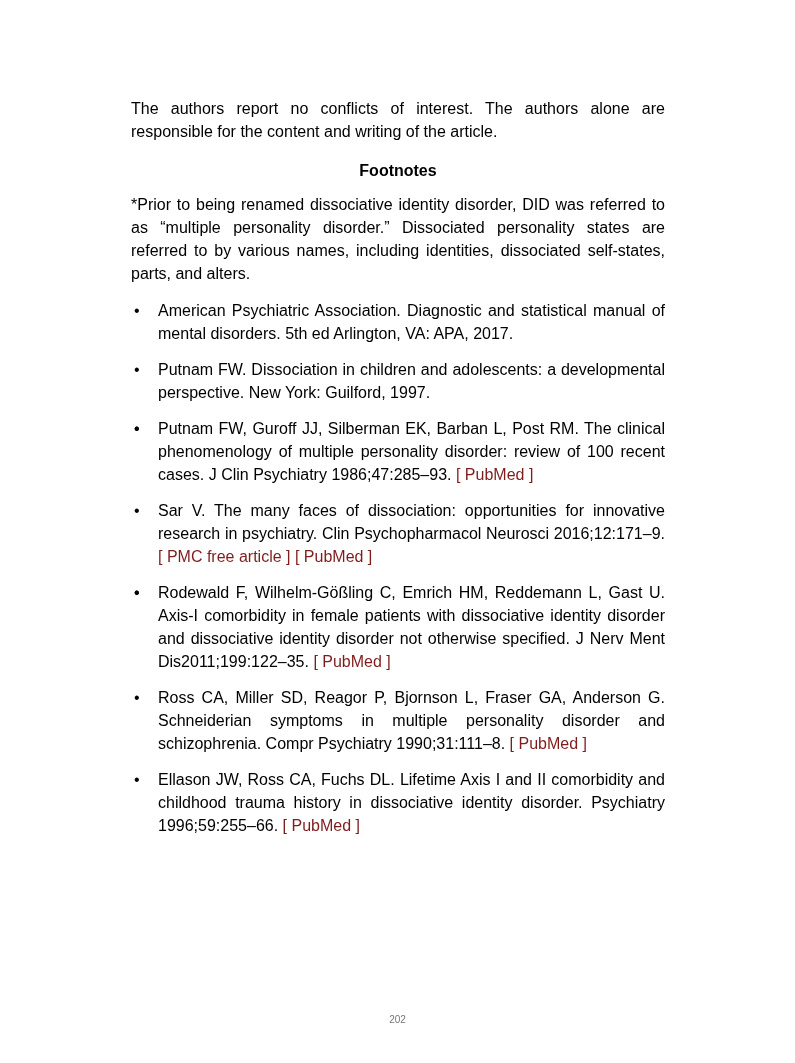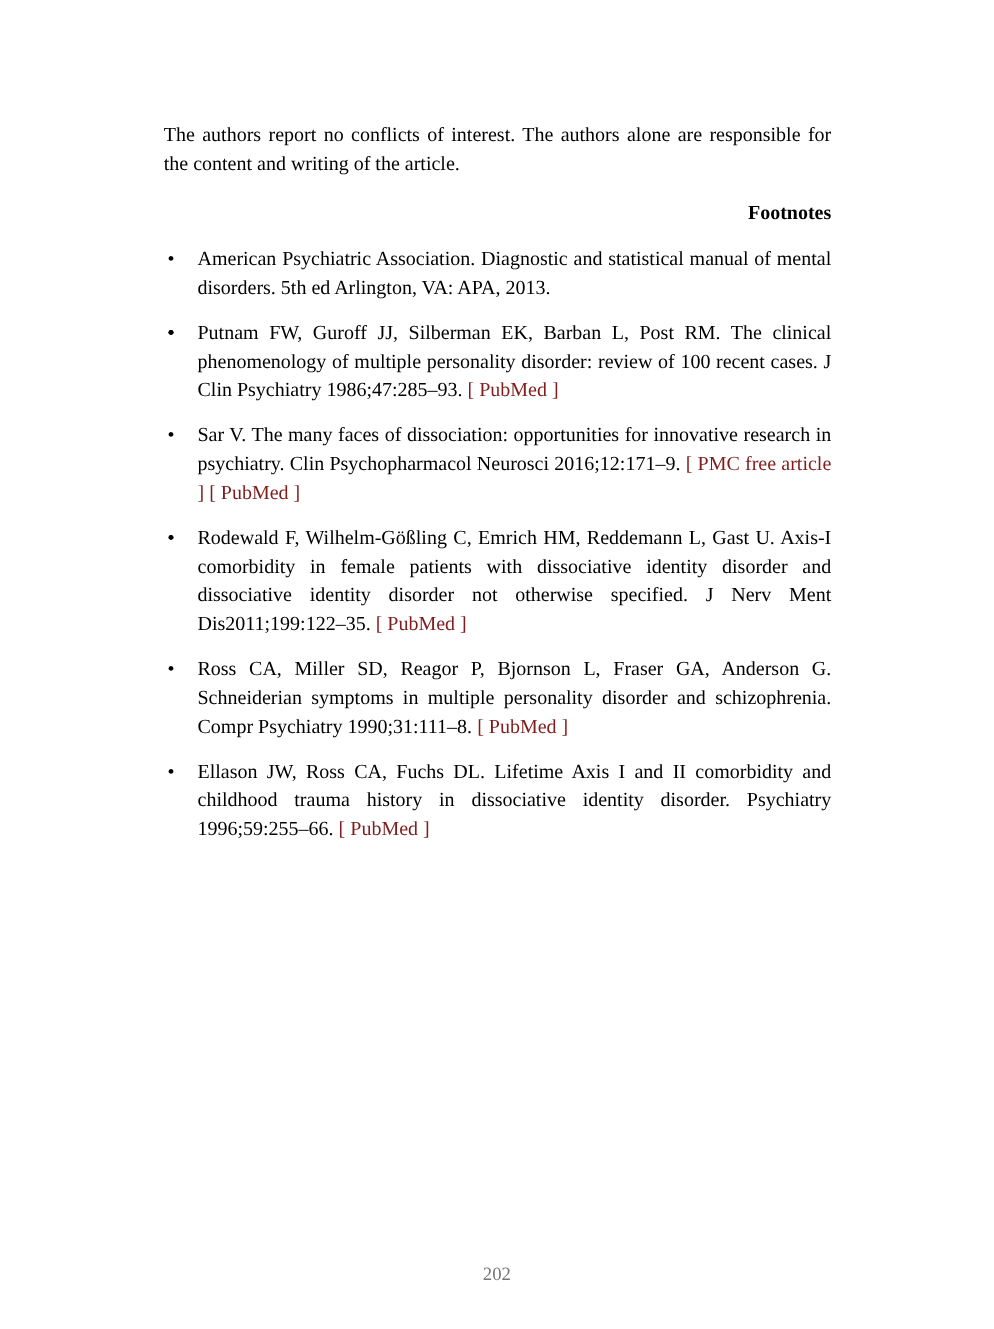--- a/index.html
+++ b/index.html
@@ -6,41 +6,41 @@
     margin: 0;
     padding: 0;
     background: #ffffff;
   }
   .page {
     position: relative;
     width: 795px;
     height: 1063px;
     background: #ffffff;
     overflow: hidden;
-    font-family: Liberation Serif, serif;
+    font-family: Liberation Sans, sans-serif;
     font-size: 16px;
     color: #000000;
   }
   .content {
     position: absolute;
     left: 131px;
     top: 97px;
     width: 534px;
   }
   .para {
     margin: 0 0 14px 0;
     line-height: 23px;
     text-align: justify;
   }
   .heading {
     font-weight: bold;
     font-size: 16px;
     line-height: 23px;
     margin: 16px 0 11px 0;
-    text-align: right;
+    text-align: center;
   }
   ul.refs {
     list-style: none;
     margin: 14px 0 0 0;
     padding: 0;
   }
   ul.refs li {
     position: relative;
     padding-left: 27px;
     margin: 0 0 13px 0;
@@ -56,39 +56,40 @@
     color: #7f1d1d;
     text-decoration: none;
     cursor: pointer;
   }
   .page-number {
     position: absolute;
     left: 0;
     right: 0;
     top: 1010px;
     text-align: center;
-    font-size: 15px;
+    font-size: 10px;
     line-height: 20px;
     color: #757575;
   }
 </style>
 </head>
 <body>
 
 <div class="page">
   <div class="content">
     <p class="para">The authors report no conflicts of interest. The authors alone are responsible for the content and writing of the article.</p>
 
     <h3 class="heading">Footnotes</h3>
 
+    <p class="para">*Prior to being renamed dissociative identity disorder, DID was referred to as “multiple personality disorder.” Dissociated personality states are referred to by various names, including identities, dissociated self-states, parts, and alters.</p>
 
 
     <ul class="refs" id="refs-list">
-        <li><span class="bullet">•</span><span>American Psychiatric Association. Diagnostic and statistical manual of mental disorders. 5th ed Arlington, VA: APA, 2013.</span></li>
-        <li><span class="bullet">•</span></li>
+        <li><span class="bullet">•</span><span>American Psychiatric Association. Diagnostic and statistical manual of mental disorders. 5th ed Arlington, VA: APA, 2017.</span></li>
+        <li><span class="bullet">•</span><span>Putnam FW. Dissociation in children and adolescents: a developmental perspective. New York: Guilford, 1997.</span></li>
         <li><span class="bullet">•</span></li>
         <li><span class="bullet">•</span><span>Putnam FW, Guroff JJ, Silberman EK, Barban L, Post RM. The clinical phenomenology of multiple personality disorder: review of 100 recent cases. J Clin Psychiatry 1986;47:285–93. </span><span class="ref-link">[ PubMed ]</span></li>
         <li><span class="bullet">•</span><span>Sar V. The many faces of dissociation: opportunities for innovative research in psychiatry. Clin Psychopharmacol Neurosci 2016;12:171–9. </span><span class="ref-link">[ PMC free article  ]</span><span> </span><span class="ref-link">[ PubMed ]</span></li>
         <li><span class="bullet">•</span></li>
         <li><span class="bullet">•</span><span>Rodewald F, Wilhelm-Gößling C, Emrich HM, Reddemann L, Gast U. Axis-I comorbidity in female patients with dissociative identity disorder and dissociative identity disorder not otherwise specified. J Nerv Ment Dis2011;199:122–35. </span><span class="ref-link">[ PubMed ]</span></li>
         <li><span class="bullet">•</span><span>Ross CA, Miller SD, Reagor P, Bjornson L, Fraser GA, Anderson G. Schneiderian symptoms in multiple personality disorder and schizophrenia. Compr Psychiatry 1990;31:111–8. </span><span class="ref-link">[ PubMed ]</span></li>
         <li><span class="bullet">•</span><span>Ellason JW, Ross CA, Fuchs DL. Lifetime Axis I and II comorbidity and childhood trauma history in dissociative identity disorder. Psychiatry 1996;59:255–66. </span><span class="ref-link">[ PubMed ]</span></li>
       </ul>
   </div>
 

